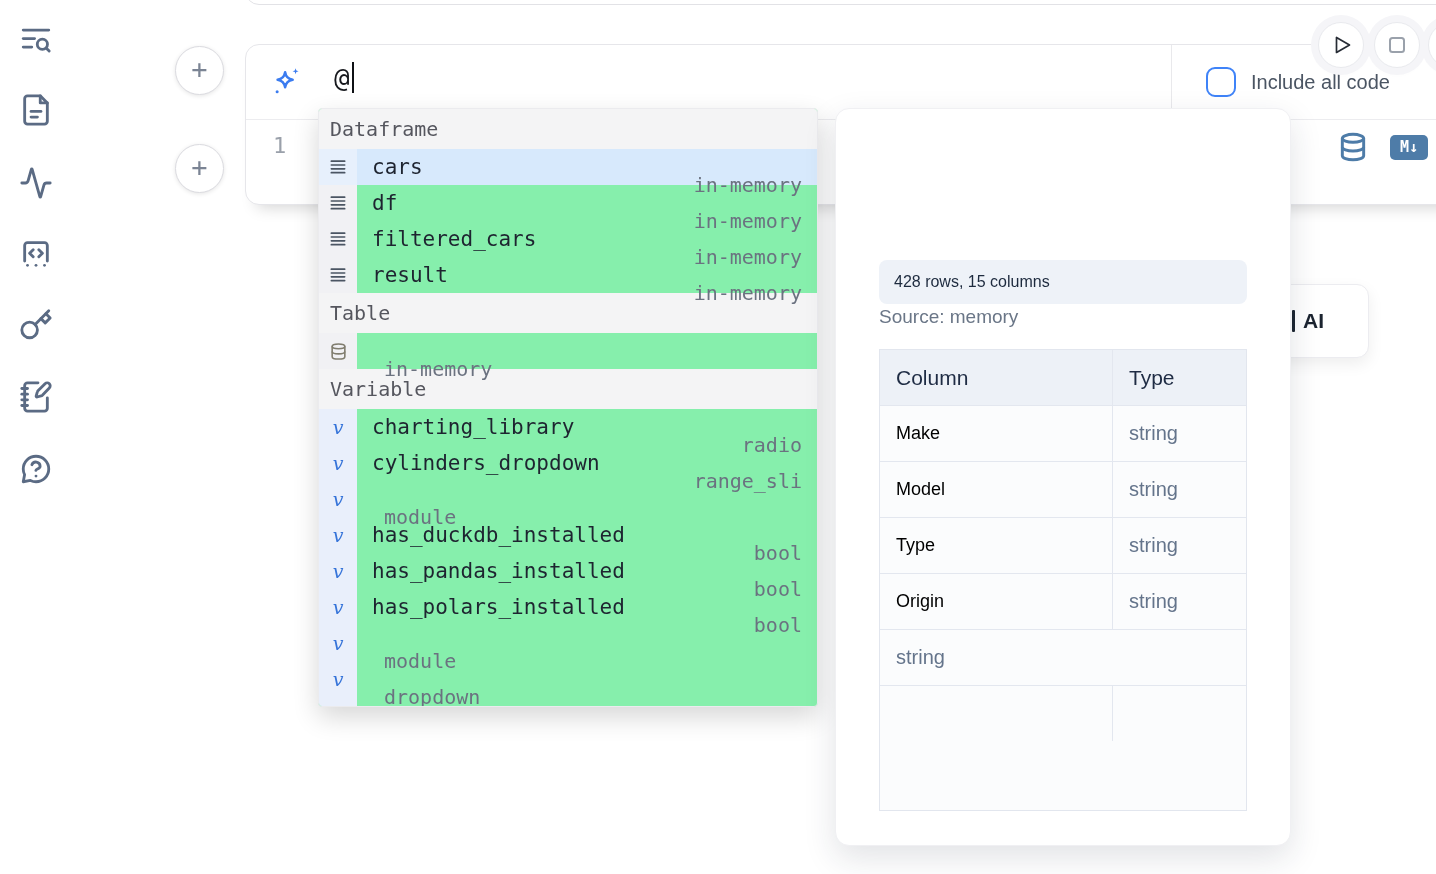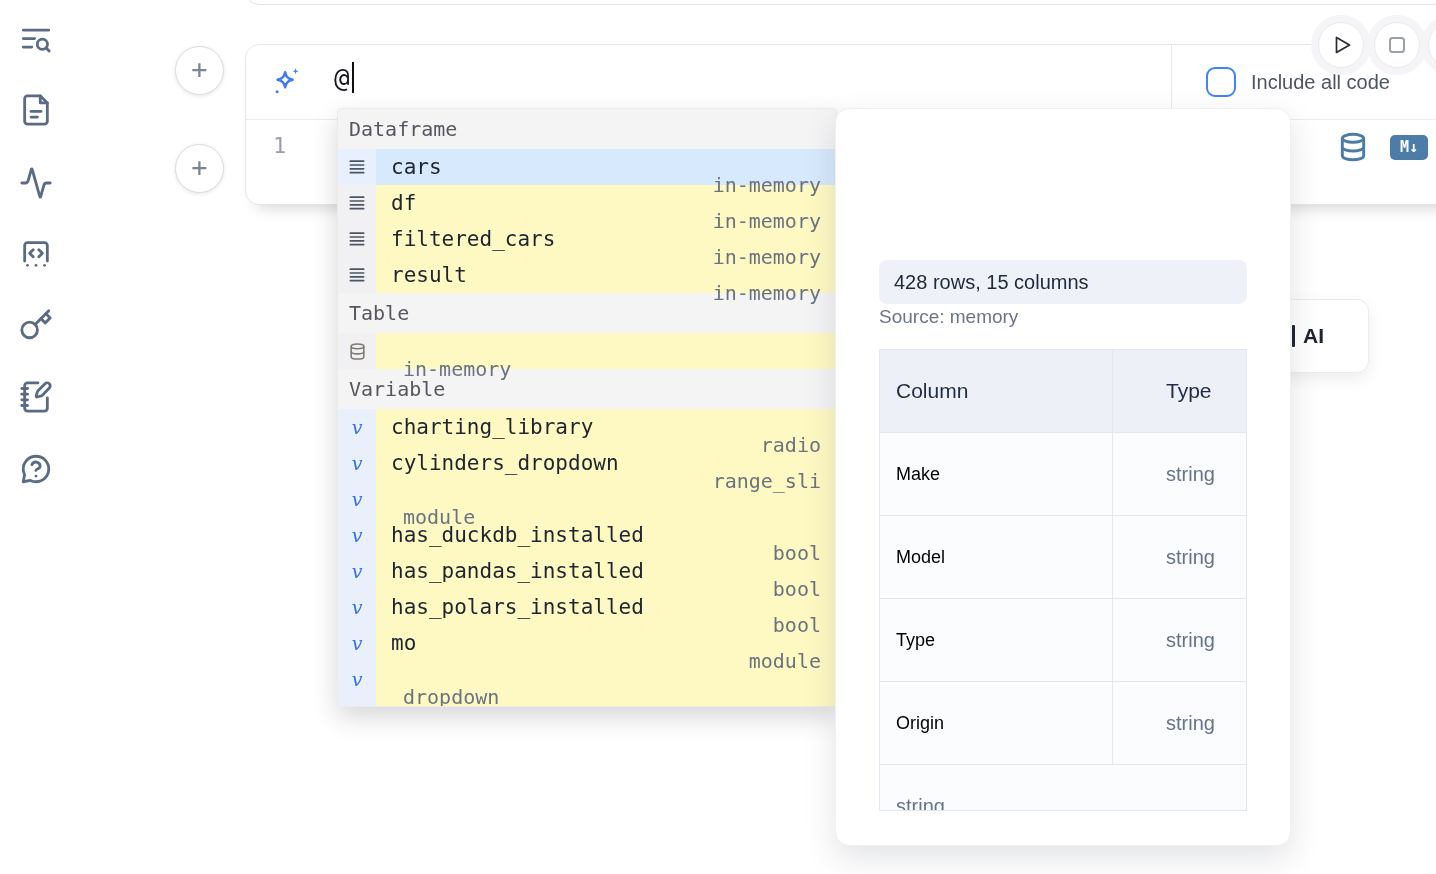--- a/index.html
+++ b/index.html
@@ -48,28 +48,28 @@
 
   
   .circle-btn{position:absolute;top:22px;width:44px;height:44px;border-radius:50%;background:#fff;
     border:1px solid #e9eaee;box-shadow:0 0 0 7px #f5f5f8,0 3px 8px rgba(0,0,0,.06);cursor:pointer;z-index:15;}
   .circle-btn svg{width:44px;height:44px;display:block;}
   .run-btn{left:1318px;}
   .stop-btn{left:1374px;}
   .extra-btn{left:1428px;}
 
   
-  .ai-card{position:absolute;left:1253px;top:299px;width:114px;height:72px;background:#fff;
+  .ai-card{position:absolute;left:1253px;top:284px;width:114px;height:72px;background:#fff;
     border:1px solid #ececf0;border-radius:12px;box-shadow:0 6px 16px rgba(0,0,0,.07);
     z-index:20;display:flex;align-items:center;cursor:pointer;}
   .ai-bar{width:3px;height:22px;background:#1c2430;margin-left:38px;border-radius:1px;}
   .ai-label{font-size:21px;font-weight:bold;color:#1c2430;margin-left:8px;}
 
   
-  .ac{position:absolute;left:337px;top:108px;width:498px;height:597px;background:#fef9c3;
+  .ac{position:absolute;left:318px;top:108px;width:498px;height:597px;background:#86efac;
     border:1px solid #ebebee;border-radius:4px;z-index:30;overflow:hidden;
     box-shadow:0 10px 26px rgba(0,0,0,.16);font-family:"DejaVu Sans Mono",monospace;}
   .ac-header{height:40px;background:#f4f4f5;color:#55565e;font-size:20px;
     display:flex;align-items:center;padding-left:11px;box-sizing:border-box;}
   .ac-row{height:36px;display:flex;cursor:pointer;}
   .ac-gut{width:38px;flex:none;display:flex;align-items:center;justify-content:center;background:#f1f1f4;}
   .ac-row.kind-var .ac-gut{background:#e9effb;}
   .ac-main{flex:1;display:flex;align-items:center;padding:0 15px;min-width:0;}
   .ac-row.selected .ac-main{background:#d7e9fc;}
   .ac-row.selected .ac-gut{background:#e7f0fc;}
@@ -80,24 +80,24 @@
   .var-ico{font-family:"DejaVu Serif",serif;font-style:italic;font-size:19px;color:#3674d9;line-height:1;}
 
   
   .panel{position:absolute;left:835px;top:108px;width:456px;height:738px;background:#fff;
     border:1px solid #f0f0f3;border-radius:14px;z-index:40;
     box-shadow:0 12px 32px rgba(30,41,59,.13);box-sizing:border-box;}
   .panel-title{position:absolute;left:43px;top:152px;font-size:23px;font-weight:bold;color:#101b2c;}
   .panel-source{position:absolute;left:43px;top:197px;font-size:19px;color:#6a7687;}
   .shape-pill{position:absolute;left:43px;top:151px;width:368px;height:44px;background:#eef2f8;
     border-radius:8px;display:flex;align-items:center;box-sizing:border-box;padding-left:15px;
-    font-size:20px;color:#1d2a3e;}
+    font-size:16px;color:#1d2a3e;}
   .pv-table{position:absolute;left:43px;top:240px;width:368px;height:462px;
     border:1px solid #e2e6ee;box-sizing:border-box;overflow:hidden;background:#fbfcfd;}
-  .pv-row{display:grid;grid-template-columns:233px 1fr;height:82px;border-top:1px solid #e3e7ef;gap:37px;}
+  .pv-row{display:grid;grid-template-columns:233px 1fr;height:55px;border-top:1px solid #e3e7ef;}
   .pv-row:first-child{border-top:none;background:#edf1f7;}
   .pv-cell{display:flex;align-items:center;padding-left:16px;border-right:1px solid #e3e7ef;min-width:0;}
   .pv-cell:last-child{border-right:none;}
   .pv-h{font-size:21px;color:#1f2c44;}
   .pv-name{font-family:Liberation Sans, sans-serif;font-size:18px;color:#000000;}
   .pv-type{font-size:20px;color:#64748b;}
 </style>
 </head>
 <body>
 
@@ -337,21 +337,20 @@
       <div class="ac-main">
         <span class="ac-name">has_polars_installed</span>
         <span class="ac-type">bool</span>
       </div>
     </div>
     <div class="ac-row kind-var">
       <div class="ac-gut">
         <span class="var-ico">v</span>
       </div>
       <div class="ac-main">
-        <span class="ac-name">mo</span>
         <span class="ac-type">module</span>
       </div>
     </div>
     <div class="ac-row kind-var">
       <div class="ac-gut">
         <span class="var-ico">v</span>
       </div>
       <div class="ac-main">
         <span class="ac-type">dropdown</span>
       </div>

